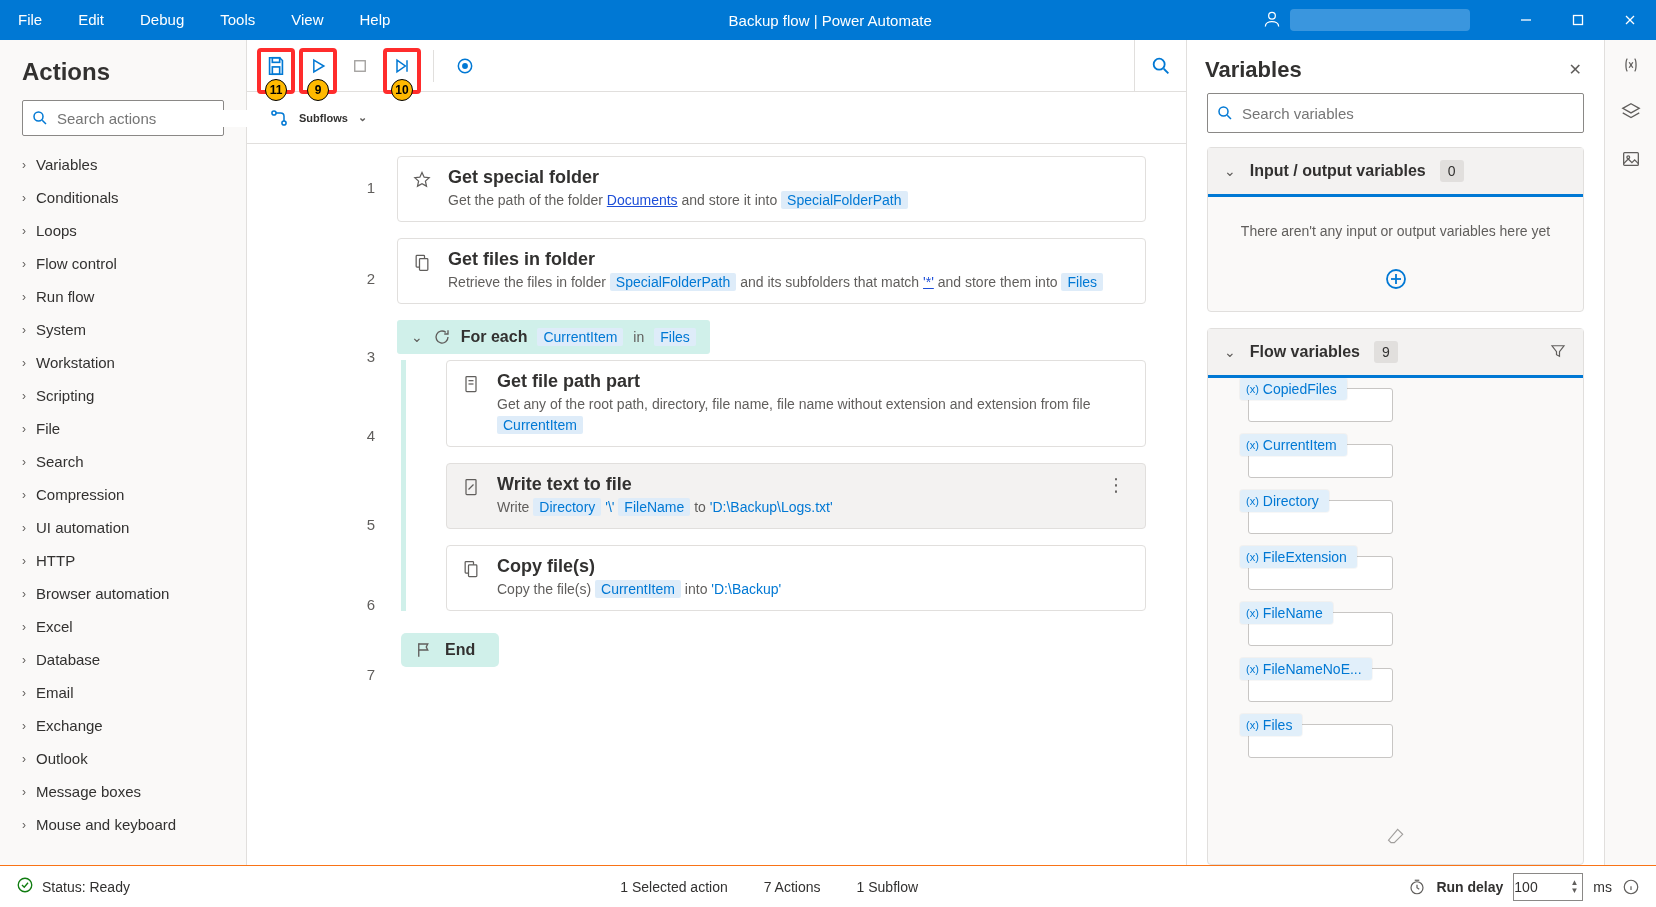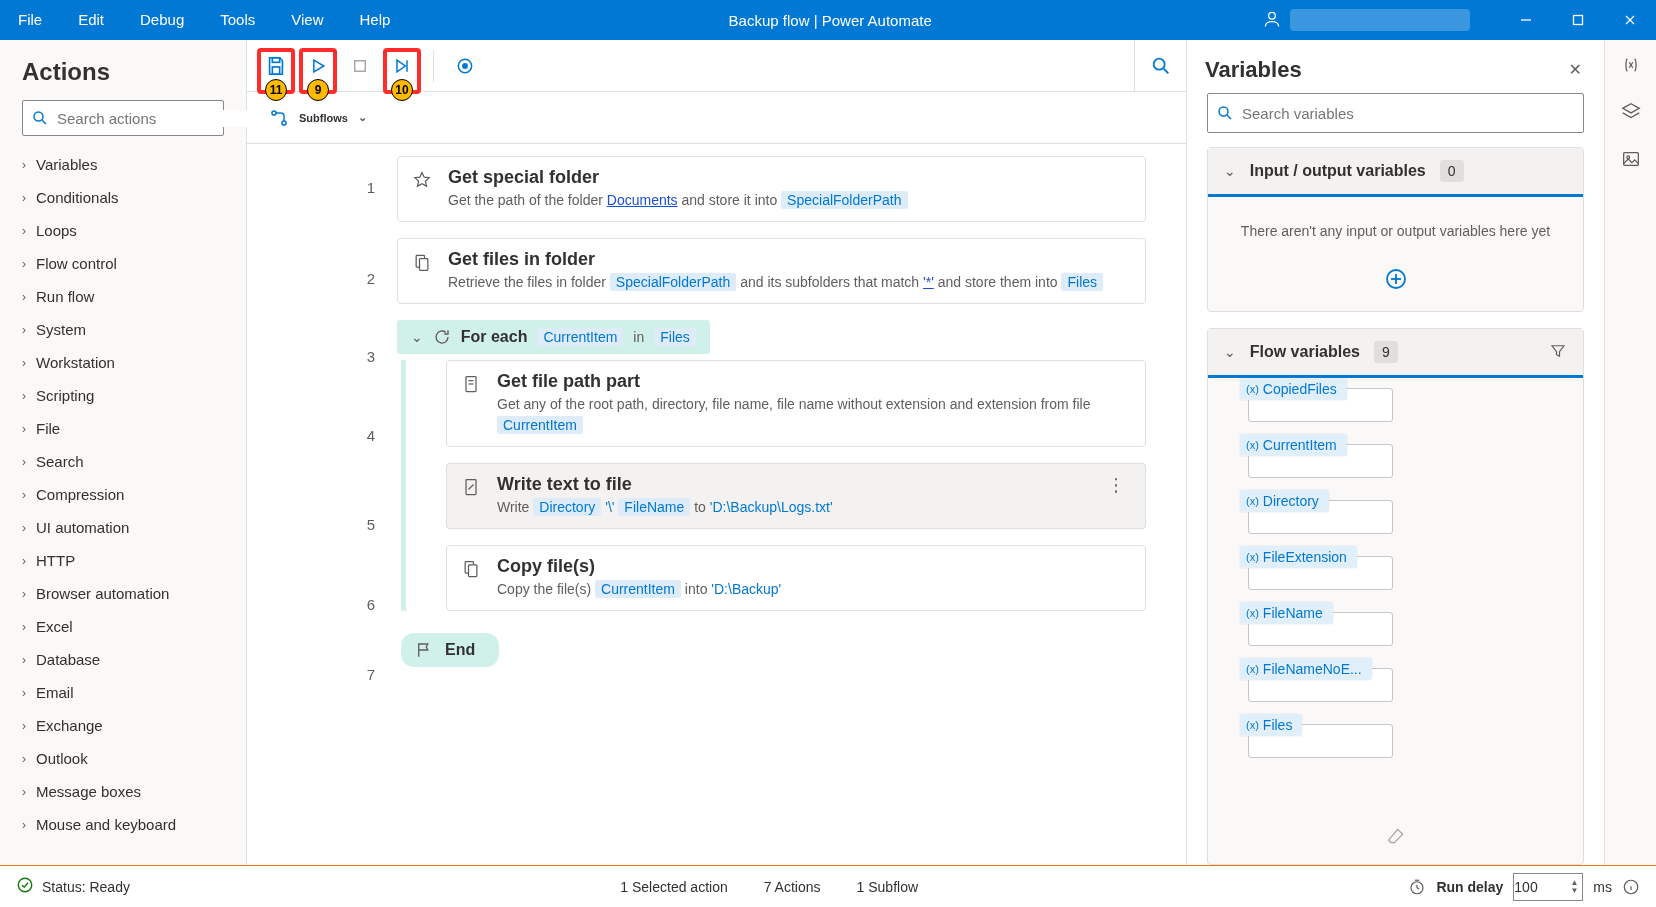--- a/index.html
+++ b/index.html
@@ -61,21 +61,21 @@
 .step-card .title { font-size:18px; font-weight:600; }
 .step-card .subtitle { color:#605e5c; font-size:14px; margin-top:2px; line-height:1.5; }
 .step-card .moremenu { color:#605e5c; padding:0 6px; font-size:18px; }
 .chipv { background:#deecf9; color:#0078d4; padding:1px 6px; border-radius:2px; font-size:14px; }
 .textlink { color:#1d4ed8;text-decoration:underline; }
 .literal { color:#0078d4; }
 
 .for-block-header { background:#d0f0ea; display:inline-flex; align-items:center; gap:10px; padding:8px 14px; border-radius:3px; margin-bottom:6px; }
 .for-block-header .title { font-size:16px; font-weight:600; }
 .for-block-body { border-left:5px solid #d0f0ea; padding-left:40px; margin:0 0 0 4px; }
-.end-block { background:#d0f0ea; display:inline-flex; align-items:center; gap:12px; padding:8px 24px 8px 14px; border-radius:13px; margin-left:4px; margin-top:6px; }
+.end-block { background:#d0f0ea; display:inline-flex; align-items:center; gap:12px; padding:8px 24px 8px 14px; border-radius:5px; margin-left:4px; margin-top:6px; }
 .end-block .title { font-size:16px; font-weight:600; }
 
 
 .vars-panel { width:470px; border-left:1px solid #e1dfdd; display:flex; }
 .vars-inner { flex:1; display:flex; flex-direction:column; }
 .vars-header { display:flex; align-items:center; justify-content:space-between; padding:16px 18px 10px; }
 .vars-header h2 { font-size:22px; font-weight:600; }
 .vars-header .close { color:#605e5c; font-size:16px; padding:4px;}
 .vars-search { margin:0 20px 14px; }
 .vars-search .searchbox { height:40px; }

